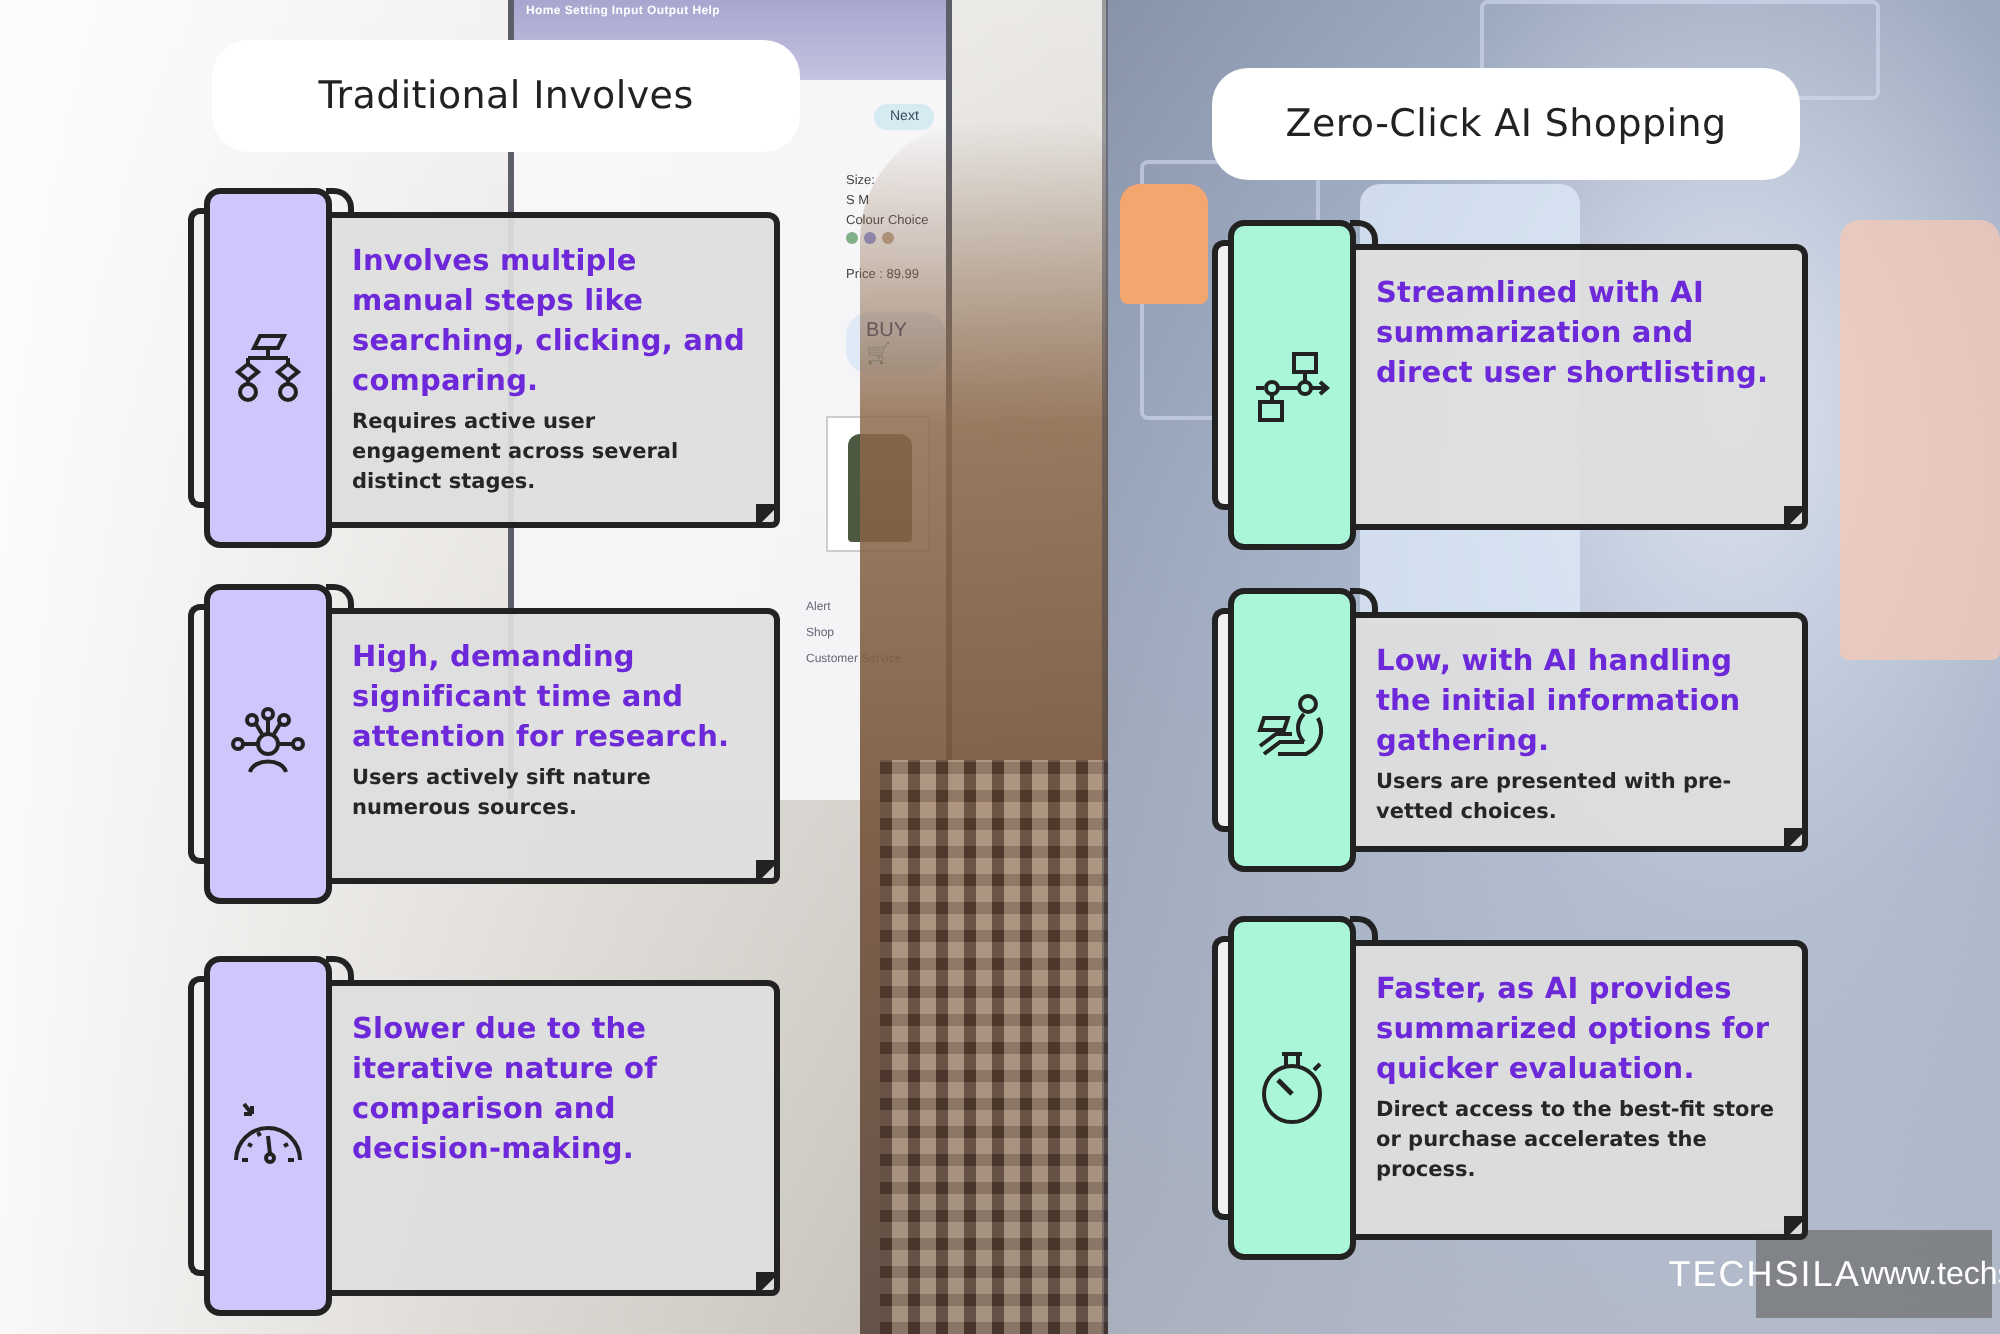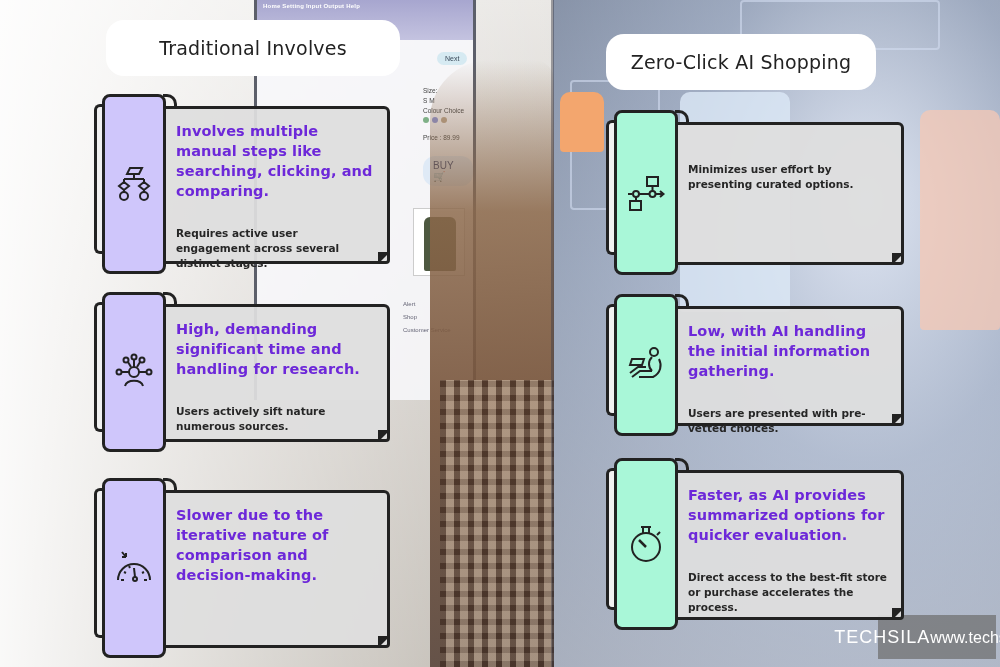--- a/index.html
+++ b/index.html
@@ -80,21 +80,21 @@
   .hanger-shirt { position:absolute; border-radius: 10px 10px 4px 4px; }
 
   
   .header-pill {
     position: absolute; background: #ffffff; border-radius: 18px;
     display: flex; align-items: center; justify-content: center;
     font-family: "DejaVu Sans", sans-serif; font-size: 19px; color: #222;
     letter-spacing: 0.2px;
   }
   #hdr-left { left: 106px; top: 20px; width: 294px; height: 56px; }
-  #hdr-right { left: 606px; top: 34px; width: 270px; height: 56px; }
+  #hdr-right { left: 606px; top: 34px; width: 294px; height: 56px; }
 
   
   .card { position: absolute; width: 300px; }
   .card .back-strip {
     position: absolute; left: 0; top: 10px; width: 16px; bottom: 20px;
     border: 3px solid #222; border-right: none; border-radius: 6px 0 0 6px;
     background: #f1f1f1;
   }
   .card .tab {
     position: absolute; left: 8px; top: 0; width: 64px; bottom: 0;
@@ -122,21 +122,21 @@
   .card .body .corner {
     position: absolute; right: -3px; bottom: -3px; width: 12px; height: 12px;
     border-top: 3px solid #222; border-left: 3px solid #222;
     background: #222; clip-path: polygon(0 0, 100% 0, 0 100%);
   }
   .card .main-text {
     font-family: "DejaVu Sans", sans-serif; font-weight: bold;
     font-size: 14.5px; line-height: 20px; color: #6d28d9; letter-spacing: 0.1px;
   }
   .card .sub-text {
-    margin-top: 25px;
+    margin-top: 3px;
     font-family: "DejaVu Sans", sans-serif; font-weight: bold;
     font-size: 10.5px; line-height: 15px; color: #262626;
   }
 
   
   #card-l1 { left: 94px; top: 94px; height: 180px; }
   #card-l2 { left: 94px; top: 292px; height: 160px; }
   #card-l3 { left: 94px; top: 478px; height: 180px; }
   #card-r1 { left: 606px; top: 110px; height: 165px; }
   #card-r2 { left: 606px; top: 294px; height: 142px; }
@@ -231,21 +231,21 @@
         <path d="M20 8 v7"></path>
       <circle cx="28" cy="8" r="2.5"></circle>
         <path d="M26 10 l-3 5"></path>
       <circle cx="5" cy="20" r="2.5"></circle>
         <path d="M8 20 h7"></path>
       <circle cx="35" cy="20" r="2.5"></circle>
         <path d="M32 20 h-7"></path>
     </svg>
   </div>
   <div class="body">
-    <div class="main-text">High, demanding significant time and handling for research.</div>
+    <div class="main-text">High, demanding significant time and attention for research.</div>
     <div class="sub-text">Users actively sift nature numerous sources.</div>
     <div class="corner"></div>
   </div>
 </div>
 
 <div class="card purple" id="card-l3">
   <div class="back-strip"></div>
   <div class="tab">
     <div class="tab-ear"></div>
     <svg class="icon" viewBox="0 0 40 40" fill="none" stroke="#222" stroke-width="2">
@@ -272,21 +272,21 @@
       <path d="M2 21 h4"></path>
         <circle cx="10" cy="21" r="3"></circle>
       <path d="M13 21 h10"></path>
         <circle cx="26.5" cy="21" r="3"></circle>
       <path d="M29.5 21 h8 M34 18 l3.5 3 l-3.5 3"></path>
       <path d="M10 24 v4"></path>
         <rect x="4" y="28" width="11" height="9"></rect>
     </svg>
   </div>
   <div class="body">
-    <div class="sub-text">Minimizes user effort by presenting curated options.</div>
+    <div class="main-text">Streamlined with AI summarization and direct user shortlisting.</div>
     <div class="corner"></div>
   </div>
 </div>
 
 <div class="card green" id="card-r2">
   <div class="back-strip"></div>
   <div class="tab">
     <div class="tab-ear"></div>
     <svg class="icon" viewBox="0 0 40 40" fill="none" stroke="#222" stroke-width="2">
       <circle cx="28" cy="7" r="4"></circle>

